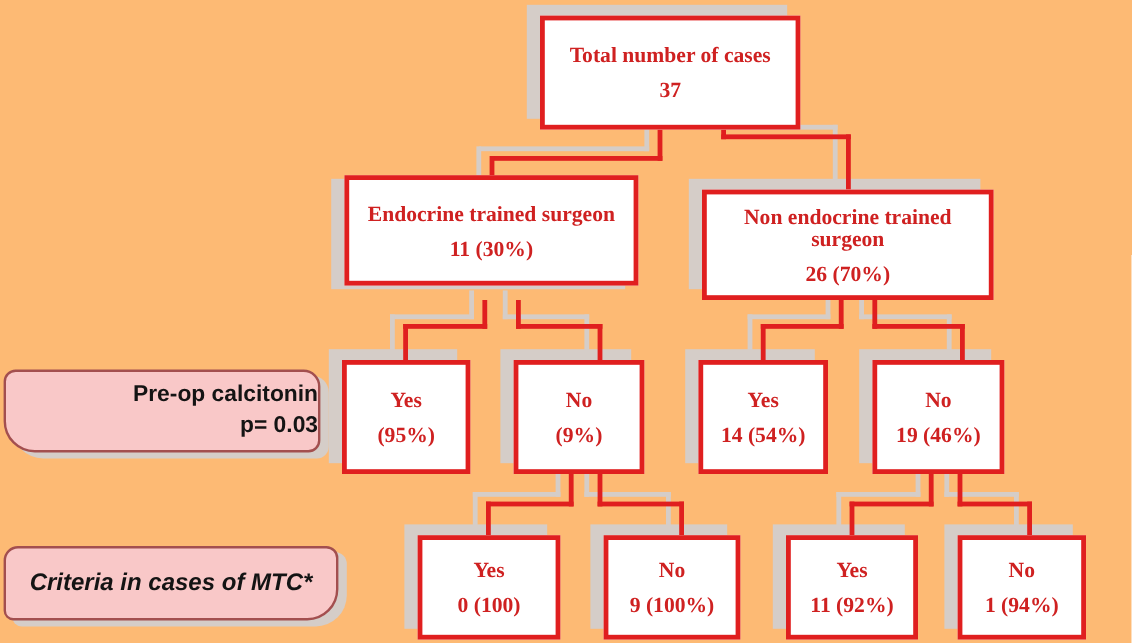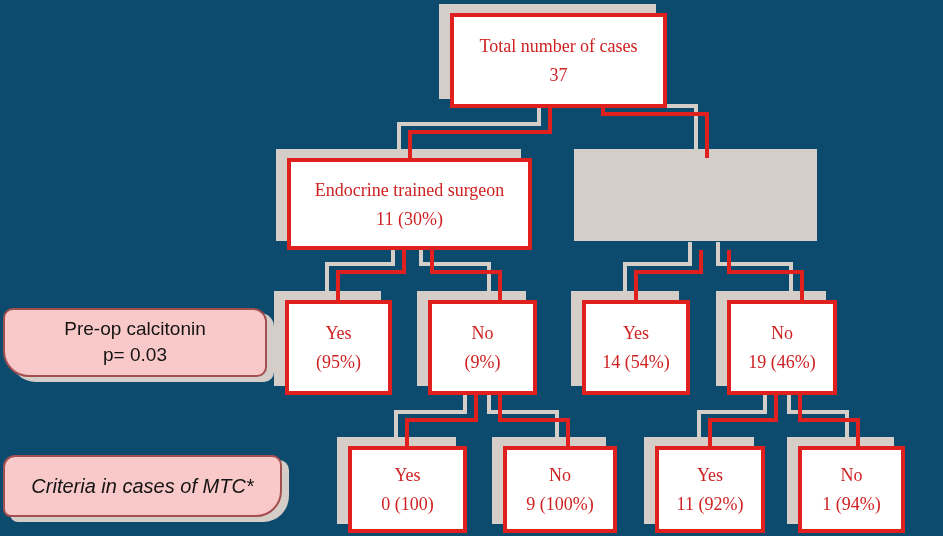--- a/index.html
+++ b/index.html
@@ -1,18 +1,18 @@
 <!DOCTYPE html>
 <html><head>
 <meta charset="utf-8">
 <style>
   html,body{margin:0;padding:0;background:#ffffff;}
   #canvas{
-    position:relative;width:943px;height:536px;background:#0c4a6e;
-    overflow:hidden;font-family:"Liberation Serif", serif;
+    position:relative;width:943px;height:536px;background:#fdba74;
+    overflow:hidden;font-family:"Liberation Serif", serif;font-weight:bold;
   }
   .layer{position:absolute;left:0;top:0;width:100%;height:100%;}
   #shadow-layer{z-index:1;}
   #line-layer{z-index:2;}
   #node-layer{z-index:3;}
   .shadow-rect{position:absolute;background:var(--shadow);}
   .seg{position:absolute;background:var(--red);}
   .seg-shadow{position:absolute;background:var(--shadow);}
   .node{
     position:absolute;box-sizing:border-box;background:#ffffff;
@@ -21,25 +21,25 @@
     text-align:center;gap:11px;font-size:18px;line-height:1;
   }
   .label{
     position:absolute;box-sizing:border-box;background:var(--pink);
     border:2px solid var(--label-border);color:var(--label-text);
     display:flex;flex-direction:column;align-items:center;justify-content:center;
     text-align:center;gap:5px;font-family:"Liberation Sans", sans-serif;
     font-size:19px;line-height:1.1;z-index:3;
     box-shadow:7px 5px 0 var(--shadow);
   }
-  #label-preop{left:3px;top:308px;width:264px;height:69px;border-radius:10px 14px 10px 26px;}
+  #label-preop{left:3px;top:308px;width:264px;height:69px;border-radius:10px 14px 10px 26px;align-items:flex-end;}
   #label-criteria{left:3px;top:455px;width:279px;height:62px;border-radius:12px 10px 26px 8px;font-style:italic;font-size:20px;}
   
   #n-root{left:450px;top:13px;width:217px;height:95px;}
-  #n-endo{left:287px;top:158px;width:245px;height:92px;}
+  #n-endo{left:287px;top:146px;width:245px;height:92px;}
   #n-nonendo{left:585px;top:158px;width:243px;height:92px;}
   #n-endo-yes{left:285px;top:300px;width:107px;height:95px;}
   #n-endo-no{left:428px;top:300px;width:109px;height:95px;}
   #n-nonendo-yes{left:582px;top:300px;width:108px;height:95px;}
   #n-nonendo-no{left:727px;top:300px;width:110px;height:95px;}
   #n-crit-endo-yes{left:348px;top:446px;width:119px;height:87px;}
   #n-crit-endo-no{left:503px;top:446px;width:114px;height:87px;}
   #n-crit-nonendo-yes{left:655px;top:446px;width:110px;height:87px;}
   #n-crit-nonendo-no{left:798px;top:446px;width:107px;height:87px;}
 </style>
@@ -127,20 +127,24 @@
     <div class="node" id="n-root">
       <div>Total number of cases</div>
       <div>37</div>
     </div>
 
     <div class="node" id="n-endo">
       <div>Endocrine trained surgeon</div>
       <div>11 (30%)</div>
     </div>
 
+    <div class="node" id="n-nonendo">
+      <div>Non endocrine trained surgeon</div>
+      <div>26 (70%)</div>
+    </div>
 
     <div class="node" id="n-endo-yes">
       <div>Yes</div>
       <div>(95%)</div>
     </div>
 
     <div class="node" id="n-endo-no">
       <div>No</div>
       <div>(9%)</div>
     </div>

